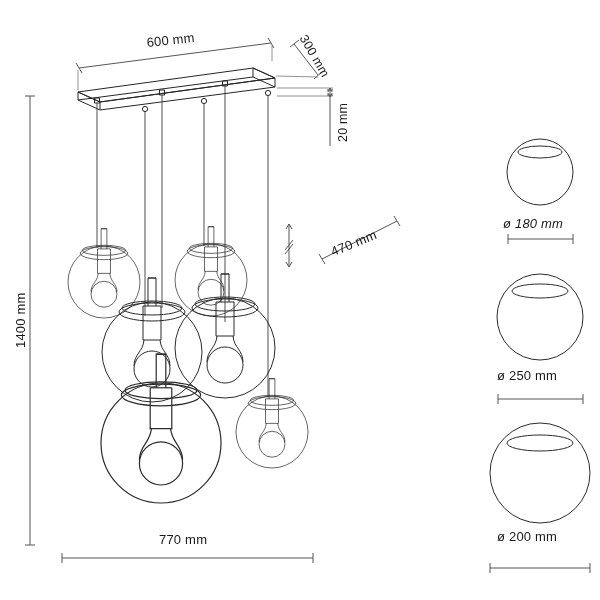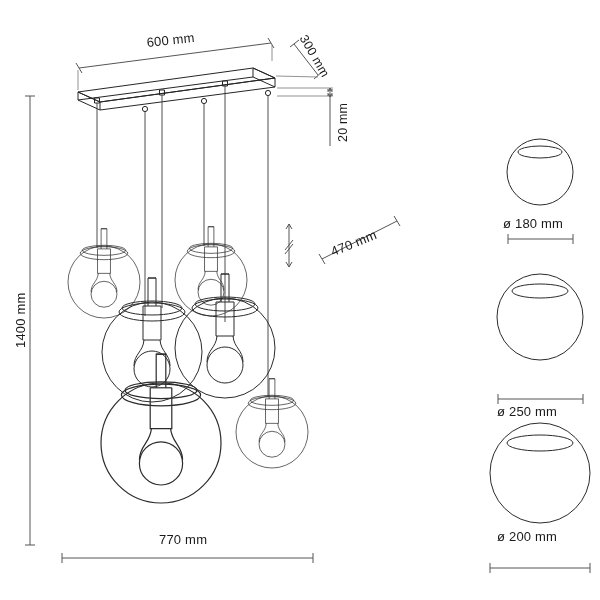--- a/index.html
+++ b/index.html
@@ -195,19 +195,19 @@
   <div class="lbl lbl-sm rot-60" style="left:308px; top:33px;">300 mm</div>
 
   <div class="lbl lbl-sm rot-90" style="left:337px; top:142px;">20 mm</div>
 
   <div class="lbl rot-90" style="left:14px; top:348px;">1400 mm</div>
 
   <div class="lbl rot-n22" style="left:329px; top:246px;">470 mm</div>
 
   <div class="lbl" style="left:159px; top:533px;">770 mm</div>
 
-  <div class="lbl" style="left:503px; top:217px;">ø 180 mm</div>
-
-  <div class="lbl" style="left:497px; top:369px;margin-top:36px;">ø 250 mm</div>
+  <div class="lbl" style="left:503px; top:217px;font-style:italic;">ø 180 mm</div>
+
+  <div class="lbl" style="left:497px; top:369px;">ø 250 mm</div>
 
   <div class="lbl" style="left:497px; top:530px;">ø 200 mm</div>
 
 </div>
 
 </body></html>

